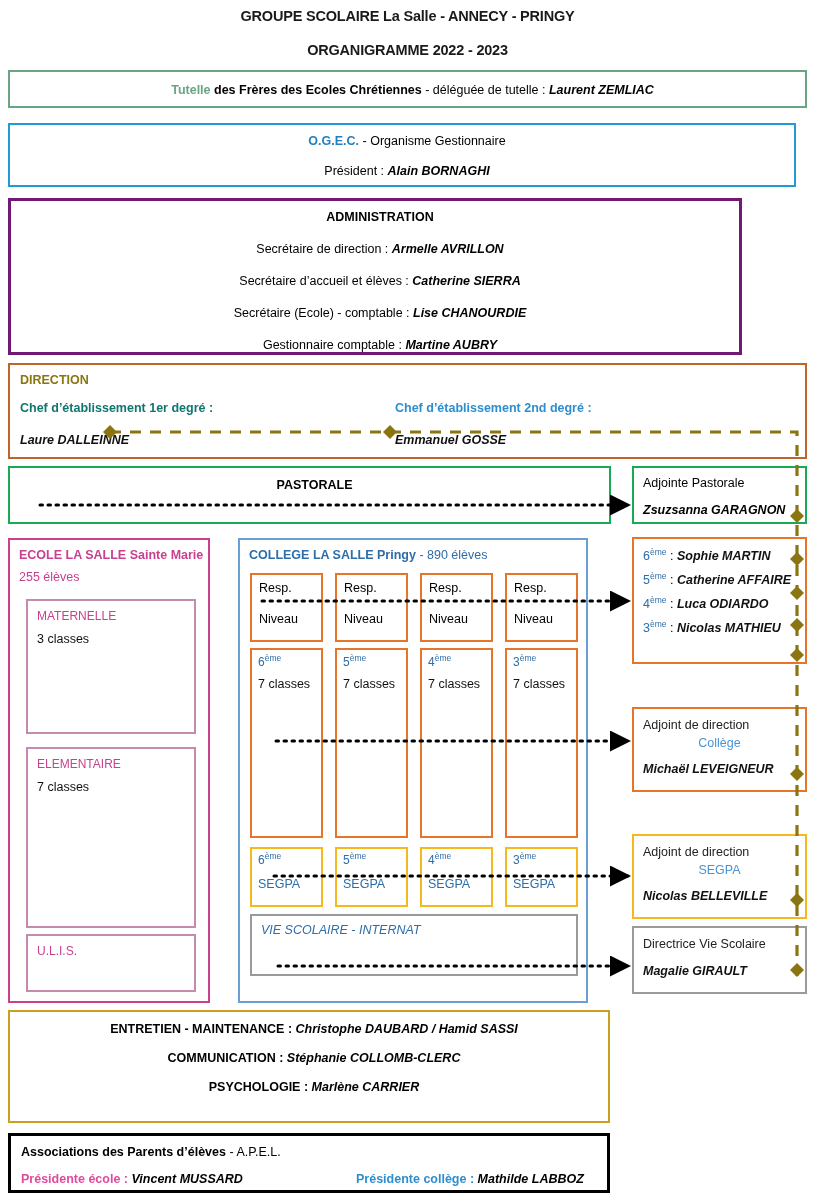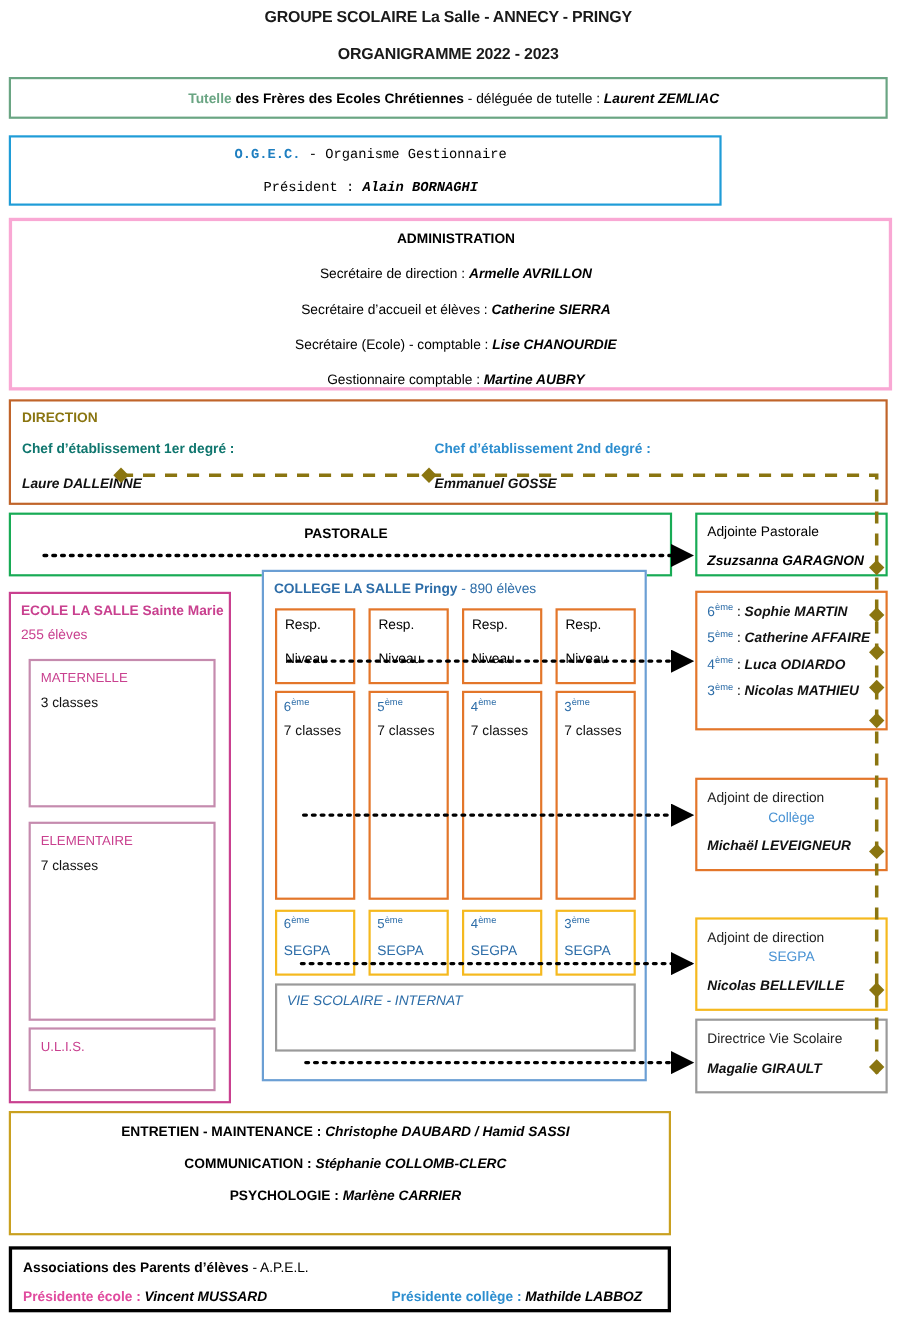--- a/index.html
+++ b/index.html
@@ -43,32 +43,31 @@
 
   
   #box-tutelle {
     left: 8px; top: 70px; width: 799px; height: 38px;
     border: 2.5px solid #6aa583;
   }
   #box-tutelle .row { padding: 11px 0 0 10px; }
   .c-tutelle { color: #6aa583; font-weight: bold; }
 
   #box-ogec {
-    left: 8px; top: 123px; width: 648px; height: 64px;
+    left: 8px; top: 123px; width: 788px; height: 64px;
     border: 2.5px solid #1f9cd7;
-    font-family: Liberation Mono, monospace;
   }
   #box-ogec .row { padding-left: 10px; }
   #box-ogec .r1 { padding-top: 9px; }
   #box-ogec .r2 { padding-top: 15px; }
   .c-ogec { color: #1f7fc0; font-weight: bold; }
 
   #box-admin {
-    left: 8px; top: 198px; width: 803px; height: 157px;
-    border: 3px solid #f9a8d4;
+    left: 8px; top: 198px; width: 734px; height: 157px;
+    border: 3px solid #701a75;
   }
   #box-admin .row { padding-left: 10px; }
   #box-admin .r0 { padding-top: 9px; font-weight: bold; font-size: 12.5px; }
   #box-admin .rr { padding-top: 17px; }
 
   #box-direction {
     left: 8px; top: 363px; width: 799px; height: 96px;
     border: 2.5px solid #c0642a;
   }
   #box-direction .dir-title {
@@ -112,21 +111,21 @@
     background: #fff; border: 2px solid #c58bae; box-sizing: border-box;
   }
   #sub-maternelle { top: 59px; height: 135px; }
   #sub-elementaire { top: 207px; height: 181px; }
   #sub-ulis { top: 394px; height: 58px; }
   .subbox .sub-title { padding: 8px 0 0 9px; font-size: 12px; color: #c9408f; }
   .subbox .sub-body  { padding: 9px 0 0 9px; font-size: 12.5px; color: #111; }
 
   
   #box-college {
-    left: 238px; top: 518px; width: 350px; height: 465px;
+    left: 238px; top: 538px; width: 350px; height: 465px;
     border: 2.5px solid #6b9fd4;
   }
   #college-title { padding: 8px 0 0 9px; font-size: 12.5px; }
   .c-college-name { color: #2d6da8; font-weight: bold; }
   .c-college-count { color: #2d6da8; font-weight: normal; }
 
   .lvl-col { position: absolute; width: 73px; box-sizing: border-box; }
   .lvl-col.i0 { left: 10px; }
   .lvl-col.i1 { left: 95px; }
   .lvl-col.i2 { left: 180px; }

